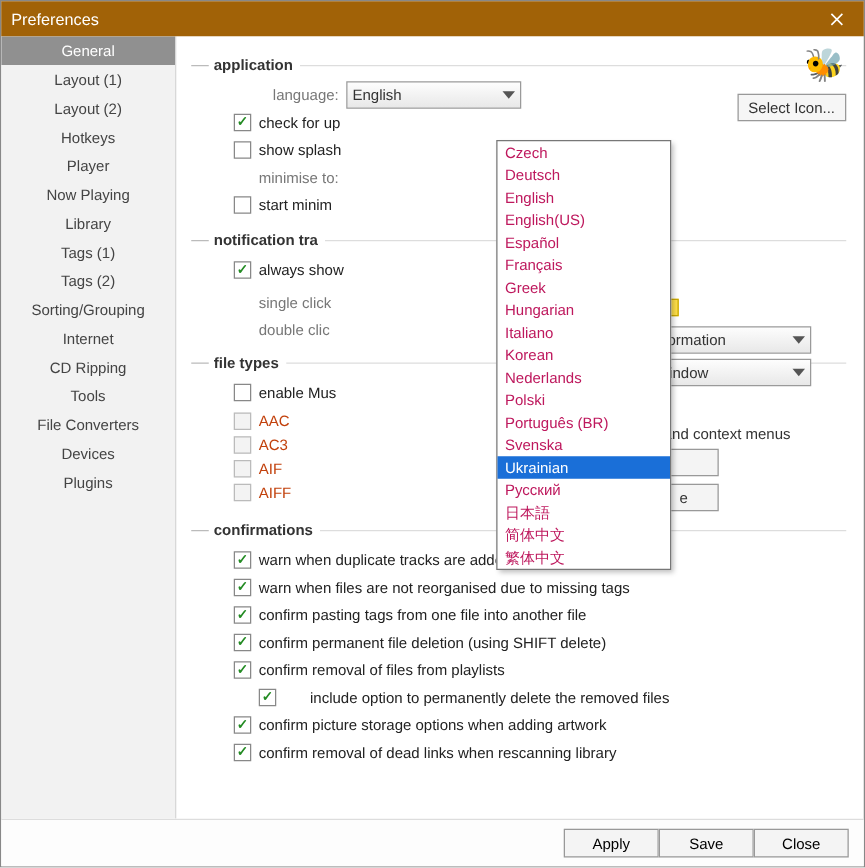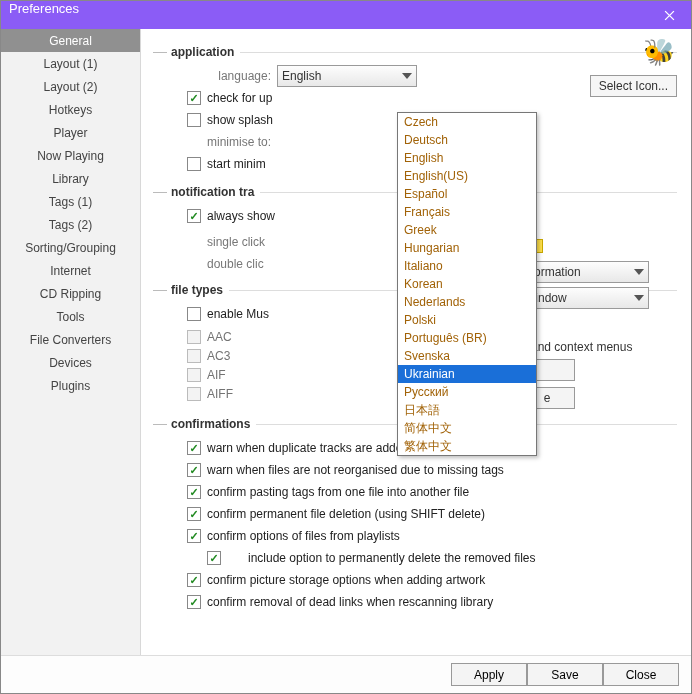--- a/index.html
+++ b/index.html
@@ -1,18 +1,18 @@
 <!DOCTYPE html>
 <html><head>
 <meta charset="utf-8">
 <style>
   * { box-sizing: border-box; font-family: "Segoe UI", Tahoma, sans-serif; font-size: 12px; }
   html, body { margin: 0; padding: 0; background: #e8e8e8; }
   .window { width: 692px; height: 694px; background: #fff; border: 1px solid #888; position: relative; display: flex; flex-direction: column; }
-  .titlebar { height: 28px; background: #8b5cf6; color: #fff; display: flex; align-items: flex-start; padding: 0 8px; position: relative; }
+  .titlebar { height: 28px; background: #a16207; color: #fff; display: flex; align-items: center; padding: 0 8px; position: relative; }
   .titlebar .title { font-size: 13px; }
   .titlebar .close { position: absolute; right: 0; top: 0; width: 44px; height: 28px; display: flex; align-items: center; justify-content: center; }
   .titlebar .close svg { width: 11px; height: 11px; }
   .body { flex: 1; display: flex; overflow: hidden; }
   .sidebar { width: 140px; background: #f2f2f2; border-right: 1px solid #d8d8d8; }
   .side-item { height: 23px; display: flex; align-items: center; justify-content: center; color: #444; cursor: pointer; }
   .side-item.active { background: #909090; color: #fff; }
   .content { flex: 1; padding: 10px 14px 10px 12px; position: relative; color: #333; }
   .section-head { display: flex; align-items: center; margin: 6px 0 6px 0; }
   .section-head .dash { border-top: 1px solid #bbb; width: 14px; margin-right: 4px; }
@@ -27,29 +27,29 @@
   .indent2 { margin-left: 54px; gap: 21px; }
   .label-col { width: 84px; text-align: right; color: #777; margin-right: 6px; }
   .select-box { height: 22px; border: 1px solid #9a9a9a; background: linear-gradient(#fdfdfd,#e8e8e8); display: flex; align-items: center; padding: 0 4px; }
   .select-box .val { flex: 1; }
   .select-box .arrow { width: 0; height: 0; border-left: 5px solid transparent; border-right: 5px solid transparent; border-top: 6px solid #555; }
   .yellow-bar { width: 18px; height: 14px; background: #ffe04a; border: 1px solid #c9a800; margin-left: 4px; }
   .small-btn { border: 1px solid #999; background: #f4f4f4; height: 22px; width: 78px; display: flex; align-items: center; justify-content: center; color: #333; }
   .types-row { display: flex; margin-left: 34px; }
   .file-type { width: 70px; display: flex; align-items: center; height: 19px; }
   .file-type .cb { width: 14px; height: 14px; border: 1px solid #bbb; background: #f3f3f3; margin-right: 6px; }
-  .file-type .lbl { color: #737373; }
+  .file-type .lbl { color: #c2410c; }
   .top-right { position: absolute; top: 6px; right: 14px; display: flex; flex-direction: column; align-items: flex-end; gap: 6px; }
   .bee-icon { width: 34px; height: 34px; display: flex; align-items: center; justify-content: center; font-size: 26px; }
   .select-icon-btn { border: 1px solid #999; background: #f6f6f6; padding: 3px 8px; }
   .footer { height: 38px; border-top: 1px solid #ddd; display: flex; align-items: center; justify-content: flex-end; padding: 0 12px; background: #fdfdfd; }
   .footer .btn { width: 76px; height: 23px; border: 1px solid #999; background: #f4f4f4; display: flex; align-items: center; justify-content: center; }
   
   .dropdown-list { position: absolute; left: 256px; top: 83px; width: 140px; background: #fff; border: 1px solid #777; box-shadow: 2px 2px 4px rgba(0,0,0,0.25); z-index: 100; }
-  .dd-item { height: 18px; padding: 0 6px; display: flex; align-items: center; color: #a16207; }
+  .dd-item { height: 18px; padding: 0 6px; display: flex; align-items: center; color: #be185d; }
   .dd-item.selected { background: #1a6fd8; color: #fff; }
 </style>
 </head>
 <body>
 
 <div class="window">
   <div class="titlebar">
     <span class="title">Preferences</span>
     <div class="close">
       <svg viewBox="0 0 10 10">
@@ -199,21 +199,21 @@
       <div class="row indent">
           <span class="cb checked"></span>
           <span class="txt">confirm pasting tags from one file into another file</span>
         </div>
       <div class="row indent">
           <span class="cb checked"></span>
           <span class="txt">confirm permanent file deletion (using SHIFT delete)</span>
         </div>
       <div class="row indent">
           <span class="cb checked"></span>
-          <span class="txt">confirm options of files from playlists</span>
+          <span class="txt">confirm removal of files from playlists</span>
         </div>
       <div class="row indent2">
           <span class="cb checked"></span>
           <span class="txt">include option to permanently delete the removed files</span>
         </div>
       <div class="row indent">
           <span class="cb checked"></span>
           <span class="txt">confirm picture storage options when adding artwork</span>
         </div>
       <div class="row indent">

